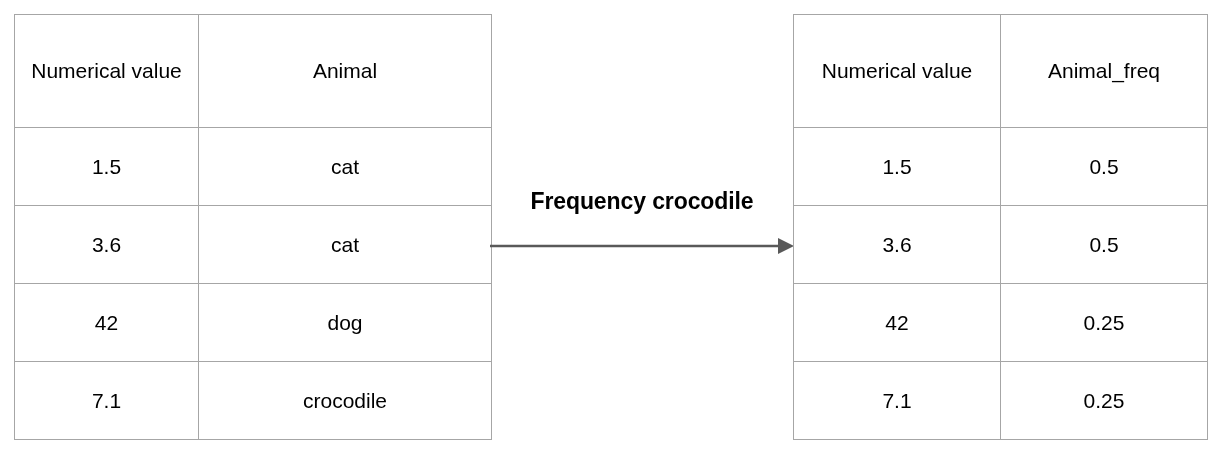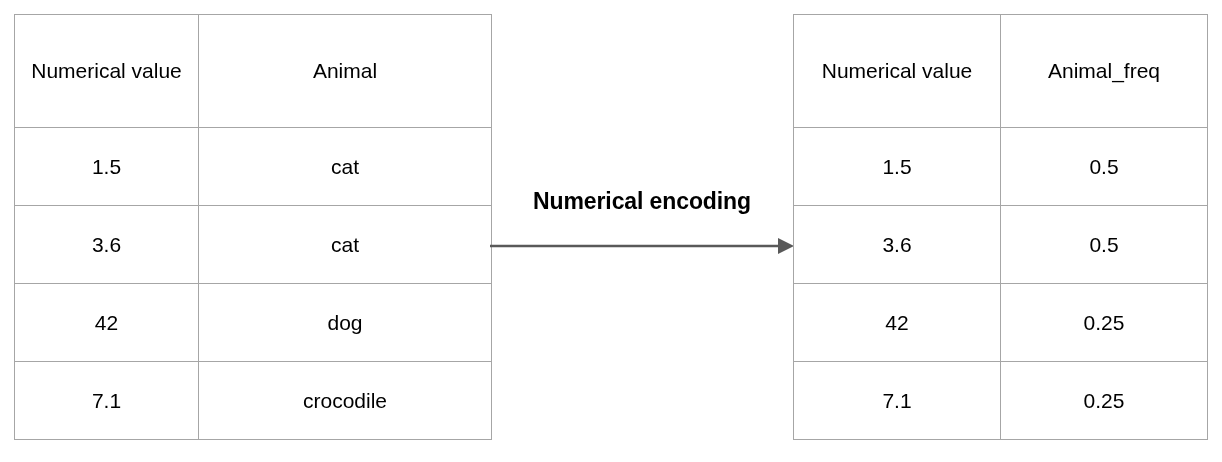--- a/index.html
+++ b/index.html
@@ -119,21 +119,21 @@
         <td class="col-label">dog</td>
       </tr>
       <tr class="body-row">
         <td class="col-num">7.1</td>
         <td class="col-label">crocodile</td>
       </tr>
     </tbody>
   </table>
 
   <div class="arrow-group">
-    <div class="arrow-caption">Numerical encoding</div>
+    <div class="arrow-caption">Frequency crocodile</div>
     <svg class="arrow-svg" width="308" height="24" viewBox="0 0 308 24">
       <line x1="2" y1="12" x2="292" y2="12" stroke="#595959" stroke-width="2.5"></line>
       <polygon points="290,4 306,12 290,20" fill="#595959"></polygon>
     </svg>
   </div>
 
   <table class="data-table" id="table-encoded">
     <colgroup>
         <col style="width:207px">
         <col style="width:207px">

